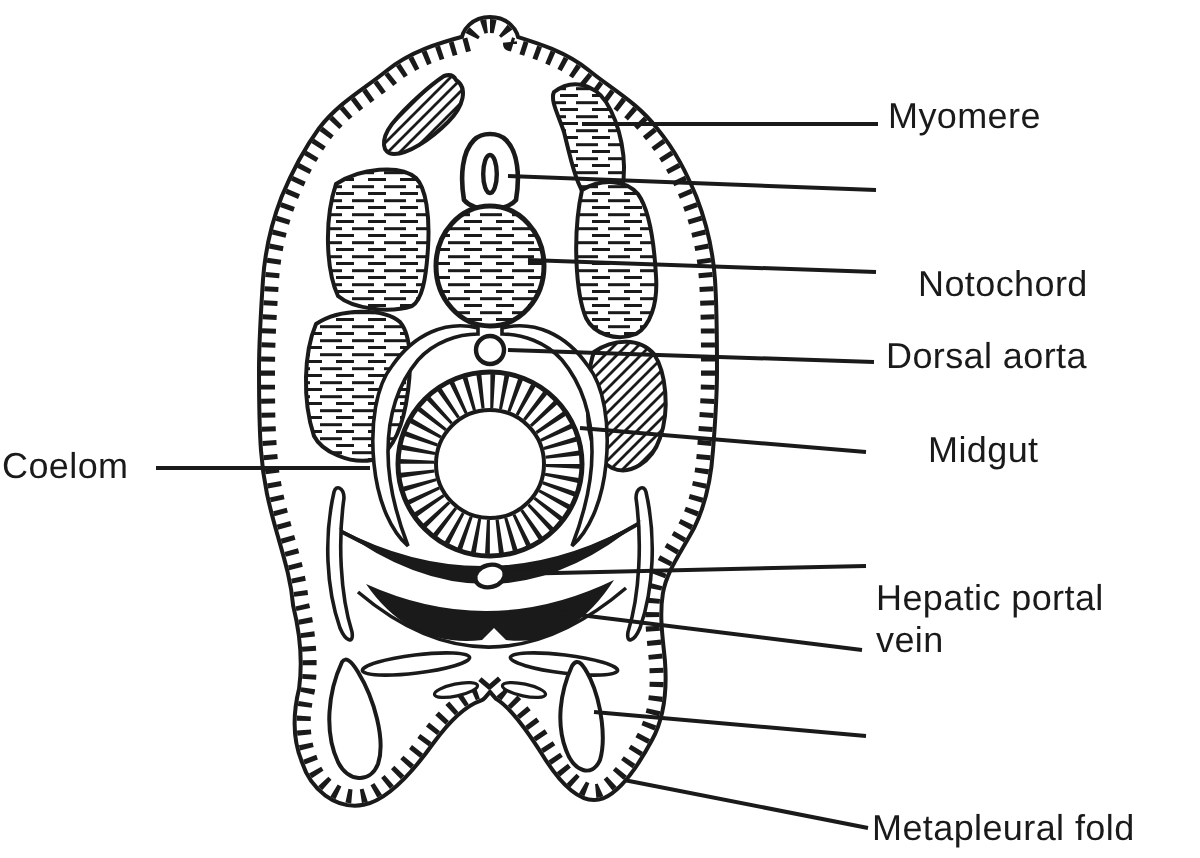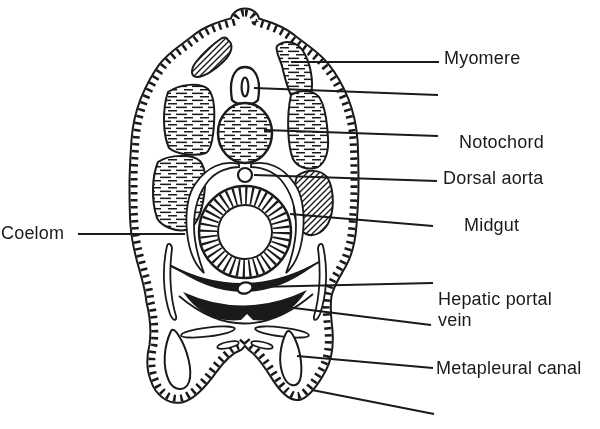--- a/index.html
+++ b/index.html
@@ -130,15 +130,15 @@
       <line x1="312" y1="390" x2="434" y2="414"></line>
       <line x1="78" y1="234" x2="185" y2="234"></line>
     </g>
   </svg>
 
   <div class="label" style="left:444px; top:48px;">Myomere</div>
   <div class="label" style="left:443px; top:132px;margin-left:16px;">Notochord</div>
   <div class="label" style="left:443px; top:168px;">Dorsal aorta</div>
   <div class="label" style="left:437px; top:215px;margin-left:27px;">Midgut</div>
   <div class="label wrap" style="left:438px; top:265px;">Hepatic portal vein</div>
-  <div class="label" style="left:436px; top:358px;">Metapleural canal</div>
+  <div class="label" style="left:436px; top:404px;">Metapleural fold</div>
   <div class="label" style="left:1px; top:223px;">Coelom</div>
 </div>
 
 </body></html>

